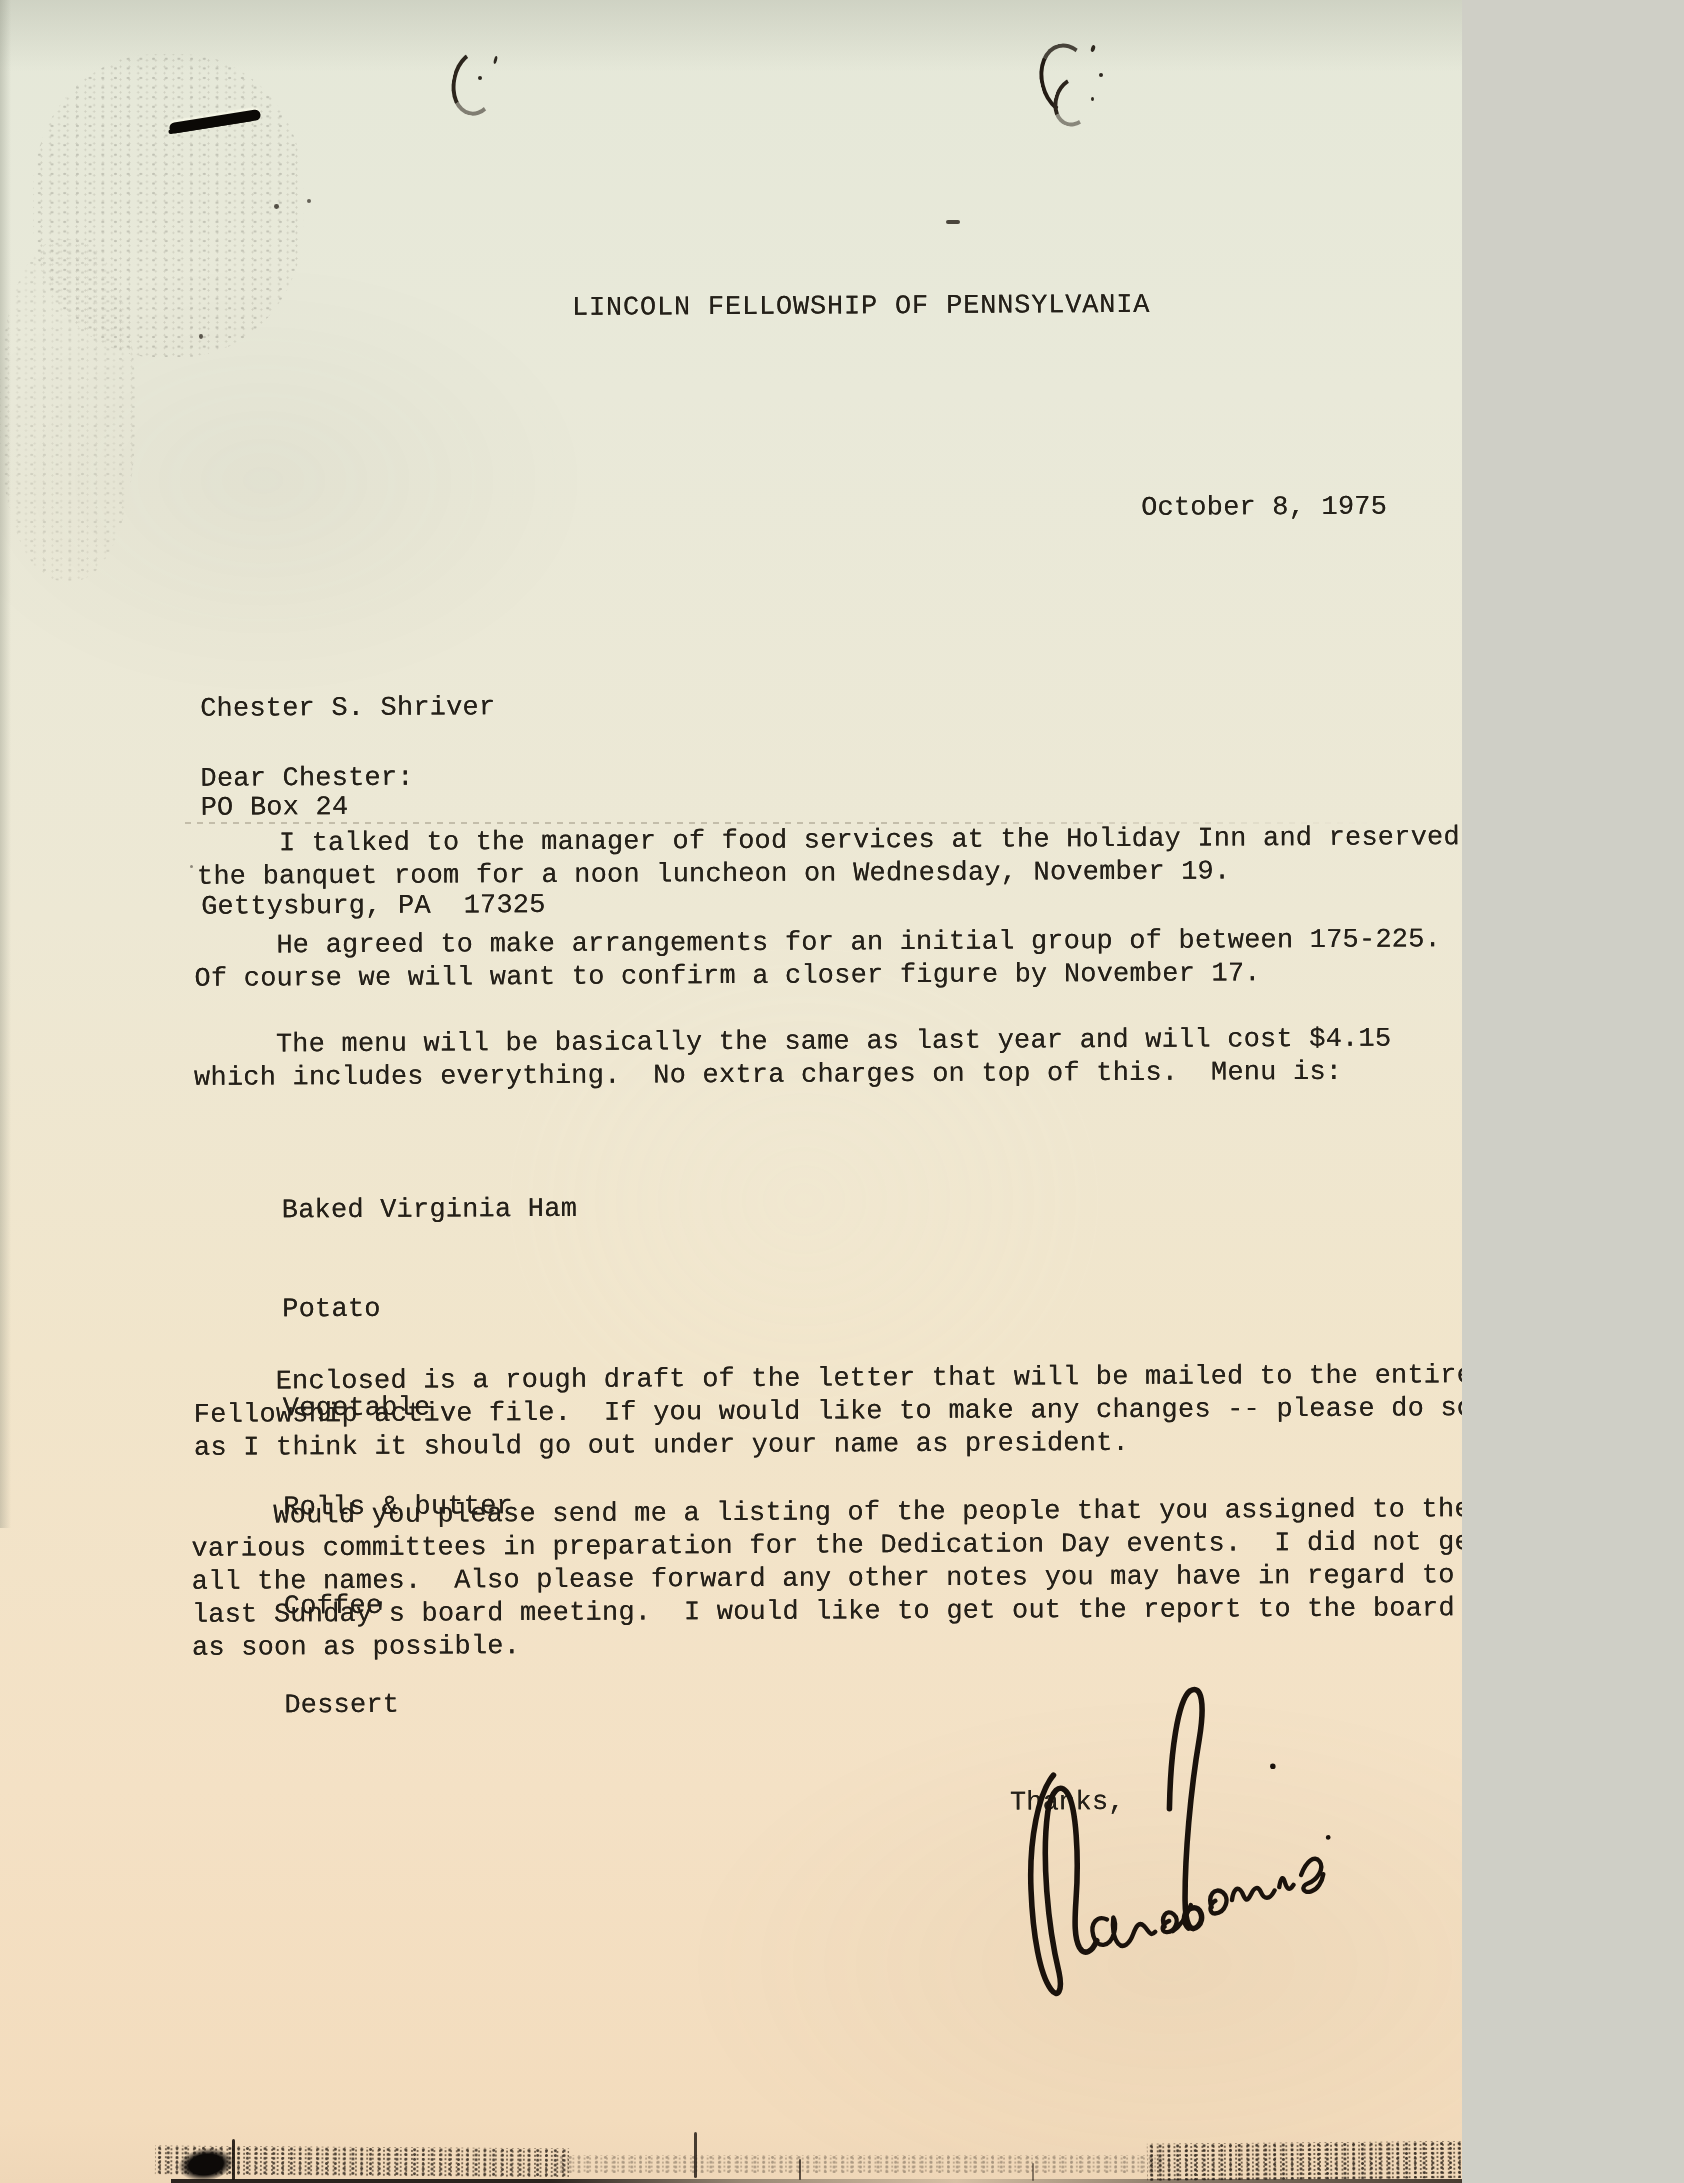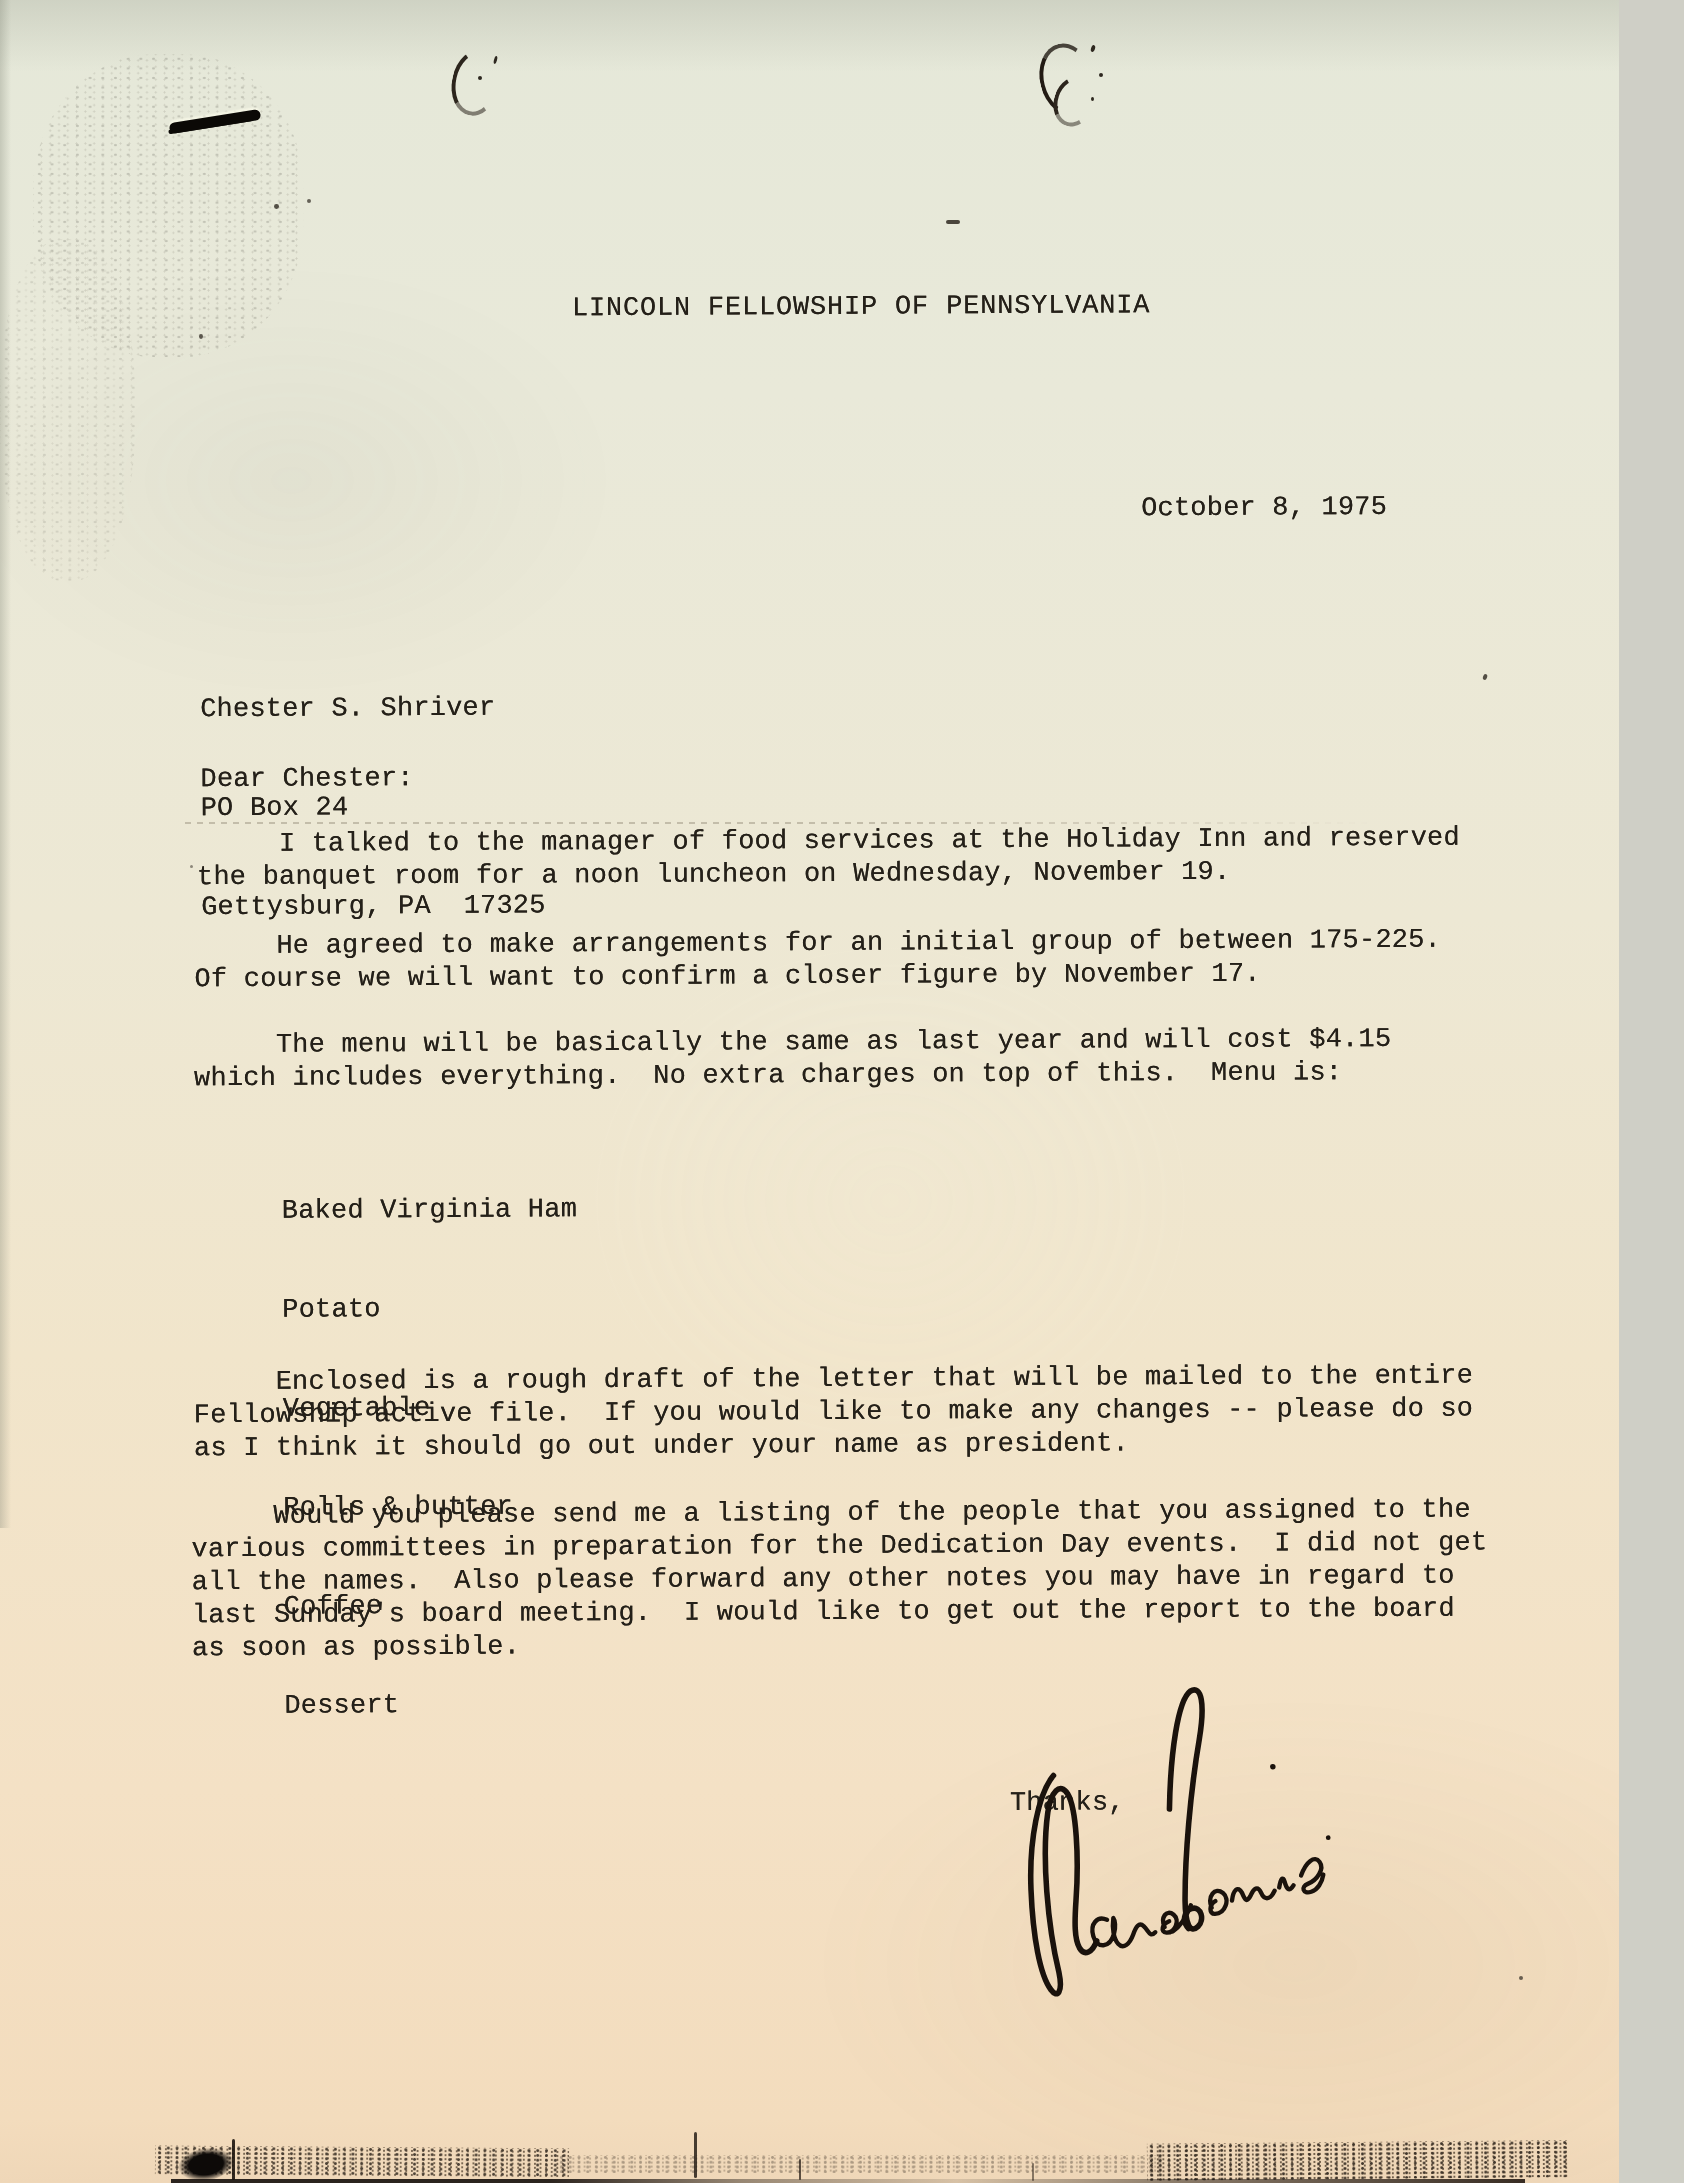--- a/index.html
+++ b/index.html
@@ -1,18 +1,18 @@
 <!DOCTYPE html>
 <html style="font-size:12.7px"><head>
 <meta charset="utf-8">
 <style>
   html,body{margin:0;padding:0;background:#cfcfc6;}
   .page{
     position:relative;
-    width:1619px;height:2183px;
+    width:1462px;height:2183px;
     overflow:hidden;
     background:linear-gradient(180deg,
       #e5e8d9 0%, #e9e9d9 18%, #ede8d4 42%,
       #f1e5cb 62%, #f4e1c5 82%, #f3dcbd 97%, #efd7b8 100%);
     font-family:"Liberation Mono","DejaVu Sans Mono",monospace;
     color:#242019;
     text-decoration:underline;
   }
   .edge-top{position:absolute;left:0;top:0;width:100%;height:72px;
     background:linear-gradient(180deg,rgba(150,155,140,.28),rgba(150,155,140,0));}

